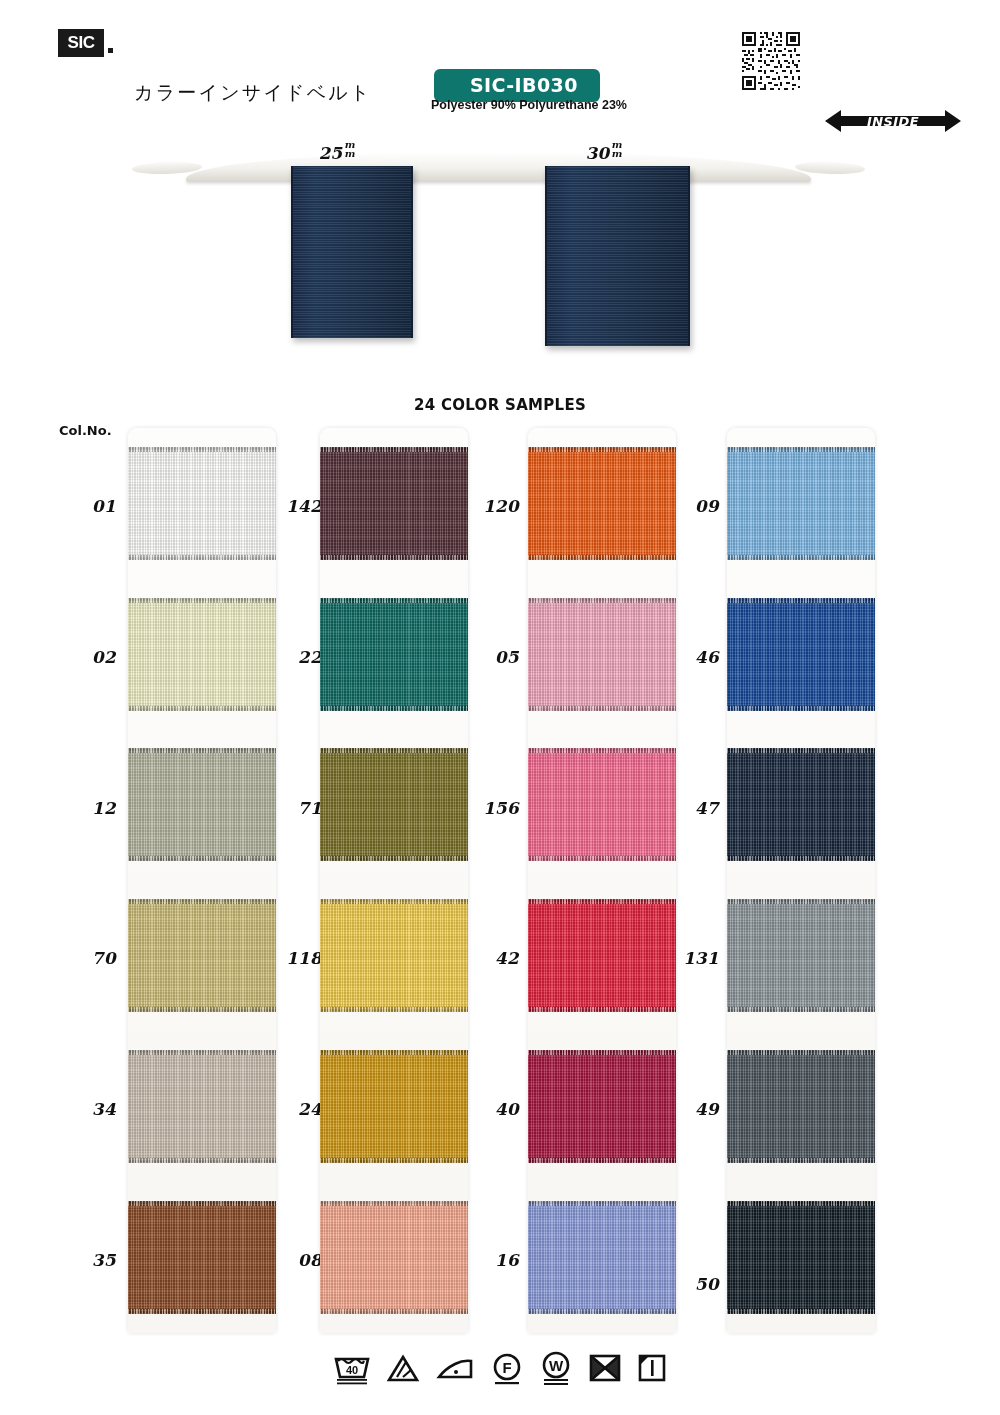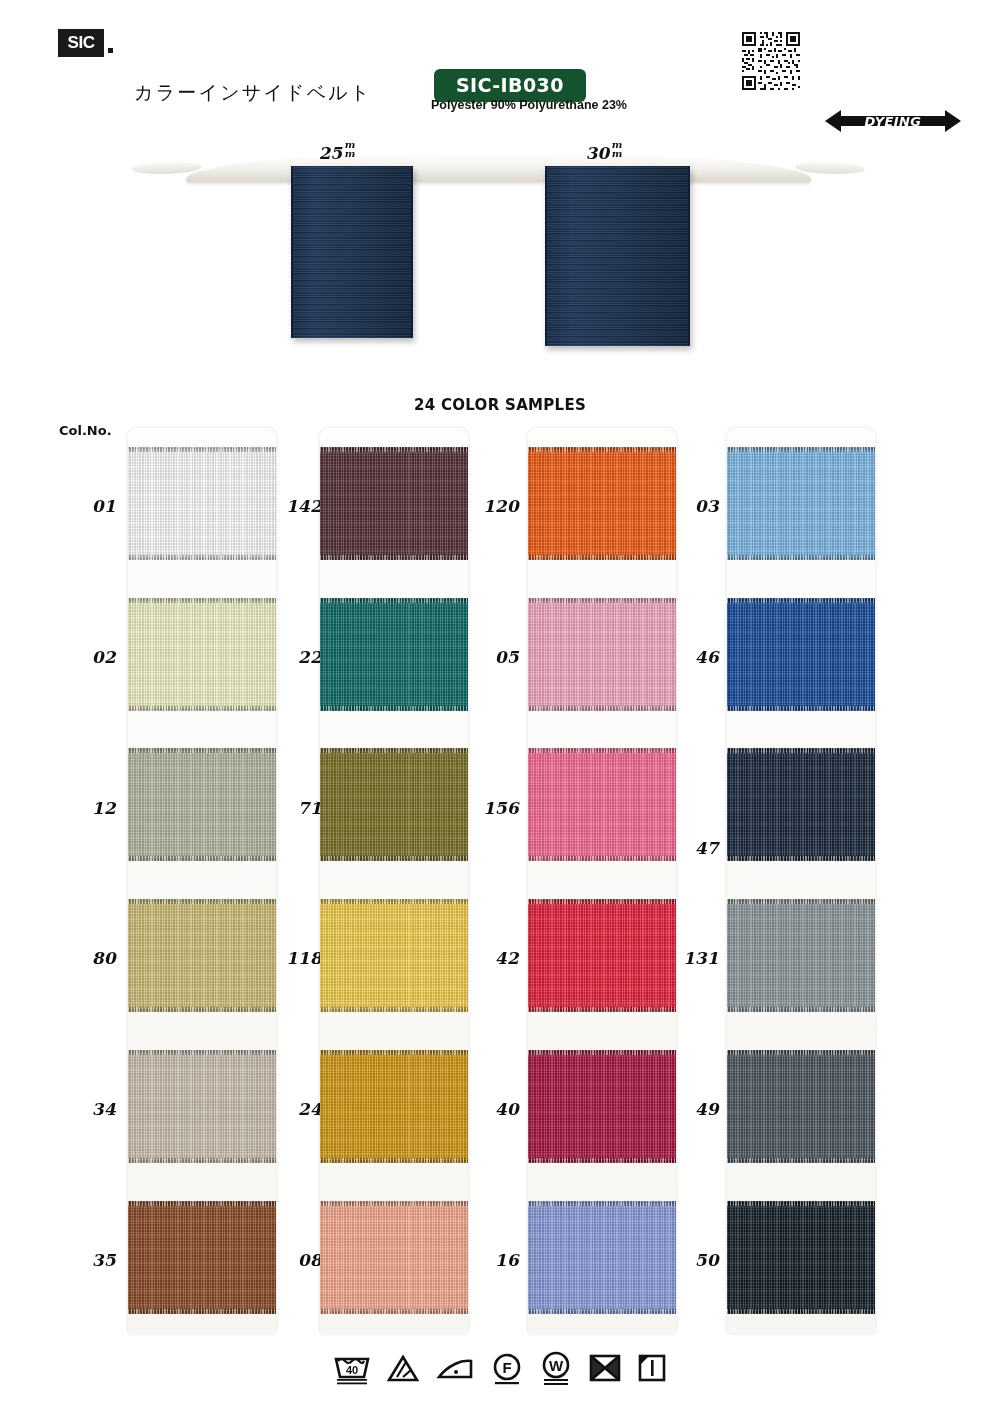--- a/index.html
+++ b/index.html
@@ -38,23 +38,23 @@
     font-family: "DejaVu Sans", sans-serif;
   }
   .title-jp {
     position: absolute; left: 134px; top: 80px;
     font-size: 19px; letter-spacing: 2.2px; color: #111;
     font-family: Liberation Sans, sans-serif;
   }
 
   .code-pill {
     position: absolute; left: 434px; top: 69px;
-    background: #14532d; color: #fff;
+    background: #0f766e; color: #fff;
     border-radius: 6px;
-    padding: 5px 22px 6px 22px;
+    padding: 5px 22px 6px 36px;
     font-size: 19px; font-weight: bold; letter-spacing: 0.4px;
     font-family: "DejaVu Sans", sans-serif;
   }
   .composition {
     position: absolute; left: 404px; top: 98px;
     width: 250px; text-align: center;
     font-size: 12.5px; font-weight: bold; color: #111;
   }
 
   
@@ -336,21 +336,21 @@
           <rect x="28" y="18" width="1" height="1"></rect>
       </g>
     </svg>
   </div>
 
 
   <div class="stretch-wrap">
     <svg width="140" height="26" viewBox="0 0 140 26">
       <path d="M18 2 L2 13 L18 24 L18 18 L122 18 L122 24 L138 13 L122 2 L122 8 L18 8 Z" fill="#111"></path>
     </svg>
-    <div class="stretch-text">DYEING</div>
+    <div class="stretch-text">INSIDE</div>
   </div>
 </div>
 
 <div class="photo">
   <div class="photo-surface"></div>
 
   <div class="belt belt-25"></div>
   <div class="belt belt-30"></div>
 
   <div class="belt-label lbl-25">
@@ -361,21 +361,21 @@
   </div>
 </div>
 
 <div class="samples-title">24 COLOR SAMPLES</div>
 <div class="colno">Col.No.</div>
 
 <div class="grid" id="grid">
     <div class="col-label" style="left: 59px; top: 68px;">01</div>
     <div class="col-label" style="left: 59px; top: 218.8px;">02</div>
     <div class="col-label" style="left: 59px; top: 369.6px;">12</div>
-    <div class="col-label" style="left: 59px; top: 520.4px;">80</div>
+    <div class="col-label" style="left: 59px; top: 520.4px;">70</div>
     <div class="col-label" style="left: 59px; top: 671.2px;">34</div>
     <div class="col-label" style="left: 59px; top: 822px;">35</div>
     <div class="col col-0">
       <div class="cell">
         <div class="swatch" style="background-color: rgb(251, 251, 249);">
           <div class="edge-t"></div>
           <div class="edge-b"></div>
         </div>
       </div>
       <div class="cell">
@@ -490,26 +490,26 @@
           <div class="edge-b"></div>
         </div>
       </div>
       <div class="cell">
         <div class="swatch" style="background-color: rgb(138, 154, 216);">
           <div class="edge-t"></div>
           <div class="edge-b"></div>
         </div>
       </div>
     </div>
-    <div class="col-label" style="left: 662px; top: 68px;">03</div>
+    <div class="col-label" style="left: 662px; top: 68px;">09</div>
     <div class="col-label" style="left: 662px; top: 218.8px;">46</div>
-    <div class="col-label" style="left: 662px; top: 369.6px; margin-top: 40px;">47</div>
+    <div class="col-label" style="left: 662px; top: 369.6px;">47</div>
     <div class="col-label" style="left: 662px; top: 520.4px;">131</div>
     <div class="col-label" style="left: 662px; top: 671.2px;">49</div>
-    <div class="col-label" style="left: 662px; top: 822px;">50</div>
+    <div class="col-label" style="left: 662px; top: 846px;">50</div>
     <div class="col col-3">
       <div class="cell">
         <div class="swatch" style="background-color: rgb(124, 182, 226);">
           <div class="edge-t"></div>
           <div class="edge-b"></div>
         </div>
       </div>
       <div class="cell">
         <div class="swatch" style="background-color: rgb(20, 73, 154);">
           <div class="edge-t"></div>

